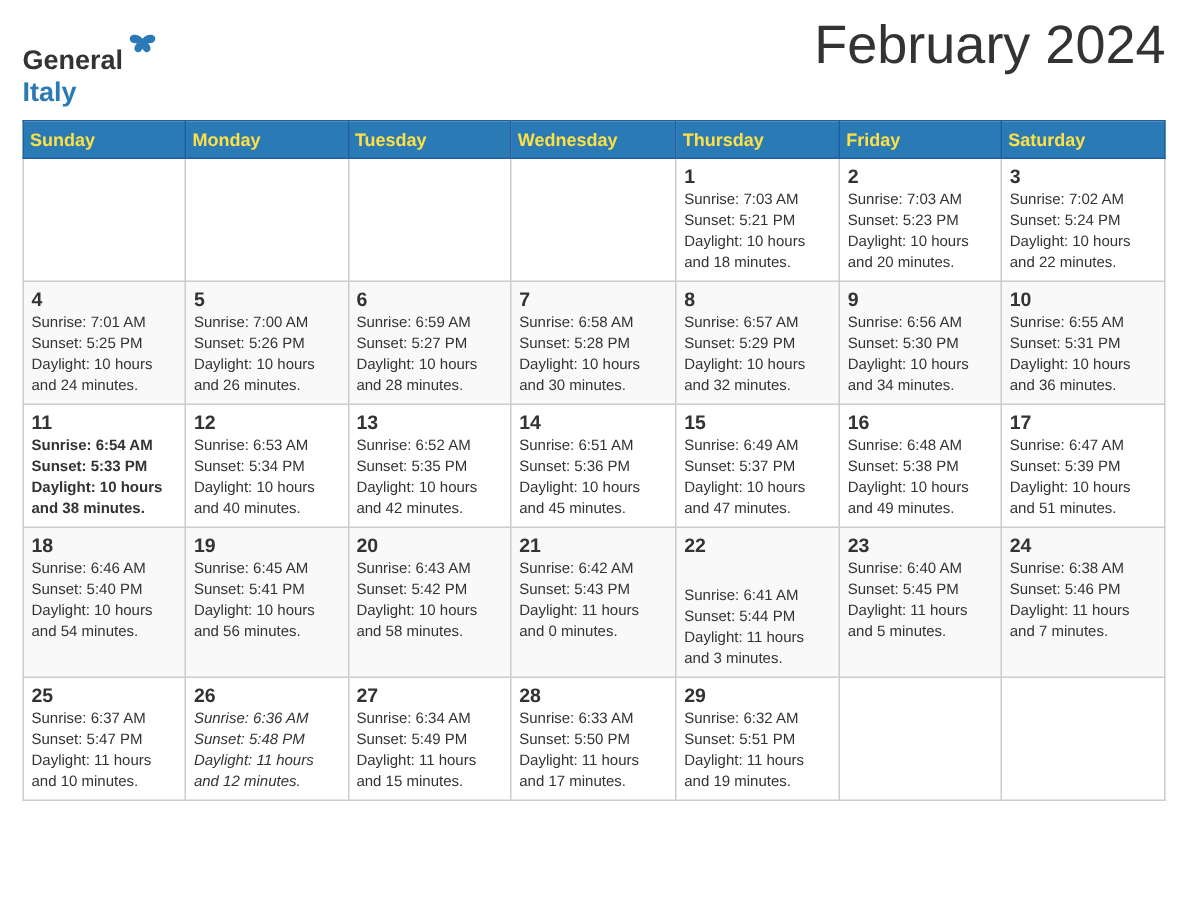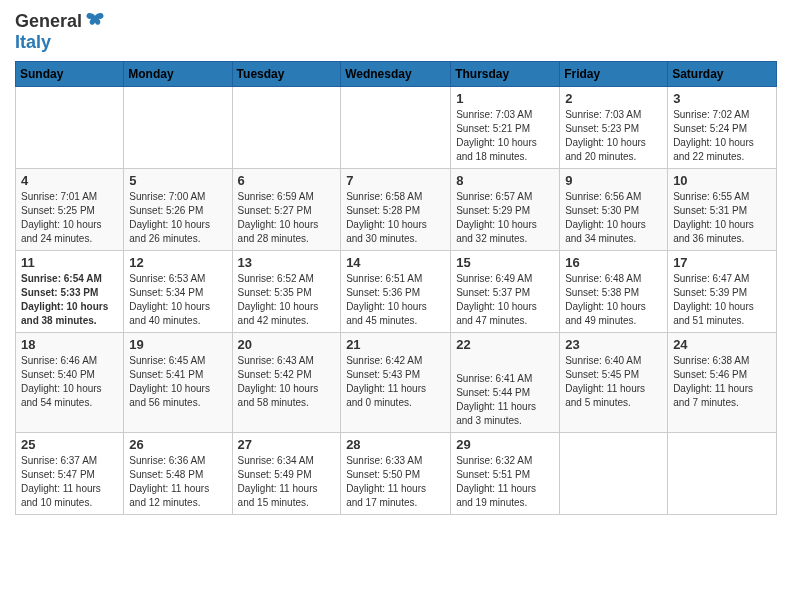--- a/index.html
+++ b/index.html
@@ -23,20 +23,21 @@
     }
     .logo-text {
       display: flex;
       align-items: center;
       gap: 2px;
     }
     .logo-general {
       font-size: 18px;
       font-weight: bold;
       color: #333;
+      margin-top: 20px;
     }
     .logo-blue {
       font-size: 18px;
       font-weight: bold;
       color: #2a7ab5;
     }
     .logo-bird {
       width: 22px;
       height: 22px;
     }
@@ -53,21 +54,21 @@
       font-size: 16px;
       color: #555;
     }
     .calendar {
       width: 100%;
       border-collapse: collapse;
       border: 1px solid #ccc;
     }
     .calendar th {
       background-color: #2a7ab5;
-      color: #000000;
+      color: #fde047;
       font-size: 12px;
       font-weight: bold;
       padding: 5px 4px;
       text-align: left;
       border: 1px solid #2060a0;
     }
     .calendar td {
       vertical-align: top;
       padding: 4px 5px;
       border: 1px solid #ccc;
@@ -103,20 +104,21 @@
   <div class="logo">
     <div class="logo-text">
       <span class="logo-general">General</span>
       <svg class="logo-bird" viewBox="0 0 30 30">
         <path d="M15 8 C18 4, 24 3, 26 6 C28 9, 25 13, 20 12 C22 14, 24 18, 20 20 C18 21, 16 19, 15 17 C14 19, 12 21, 10 20 C6 18, 8 14, 10 12 C5 13, 2 9, 4 6 C6 3, 12 4, 15 8Z" fill="#2a7ab5"></path>
       </svg>
     </div>
     <span class="logo-blue">Italy</span>
   </div>
   <div class="title-block">
+    <div class="month-title">February 2024</div>
   </div>
 </div>
 
 <table class="calendar">
   <thead>
     <tr>
     <th>Sunday</th>
         <th>Monday</th>
         <th>Tuesday</th>
         <th>Wednesday</th>
@@ -309,21 +311,21 @@
       <tr>
         <td>
           <span class="day-num">25</span>
           <div class="day-info" style="white-space: pre-line;">Sunrise: 6:37 AM
 Sunset: 5:47 PM
 Daylight: 11 hours
 and 10 minutes.</div>
         </td>
         <td>
           <span class="day-num">26</span>
-          <div class="day-info" style="white-space: pre-line;">Sunrise: 6:36 AM
+          <div class="day-info" style="white-space: pre-line; font-style: italic;">Sunrise: 6:36 AM
 Sunset: 5:48 PM
 Daylight: 11 hours
 and 12 minutes.</div>
         </td>
         <td>
           <span class="day-num">27</span>
           <div class="day-info" style="white-space: pre-line;">Sunrise: 6:34 AM
 Sunset: 5:49 PM
 Daylight: 11 hours
 and 15 minutes.</div>

